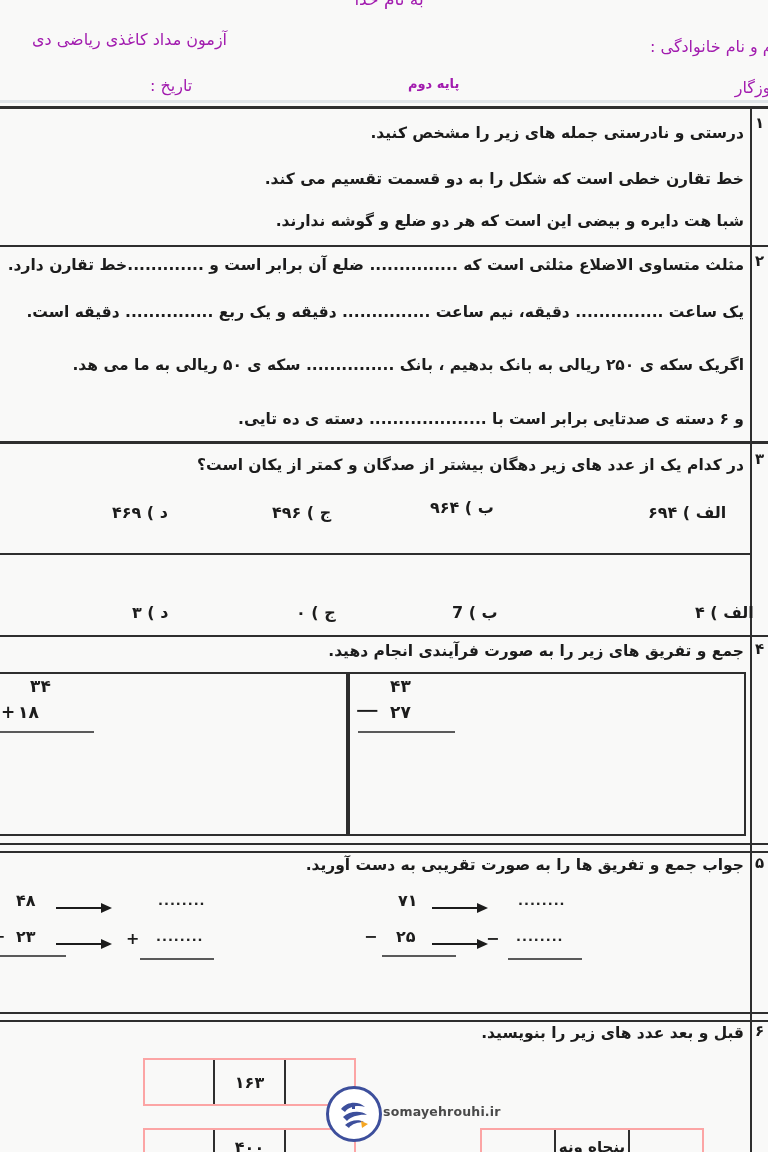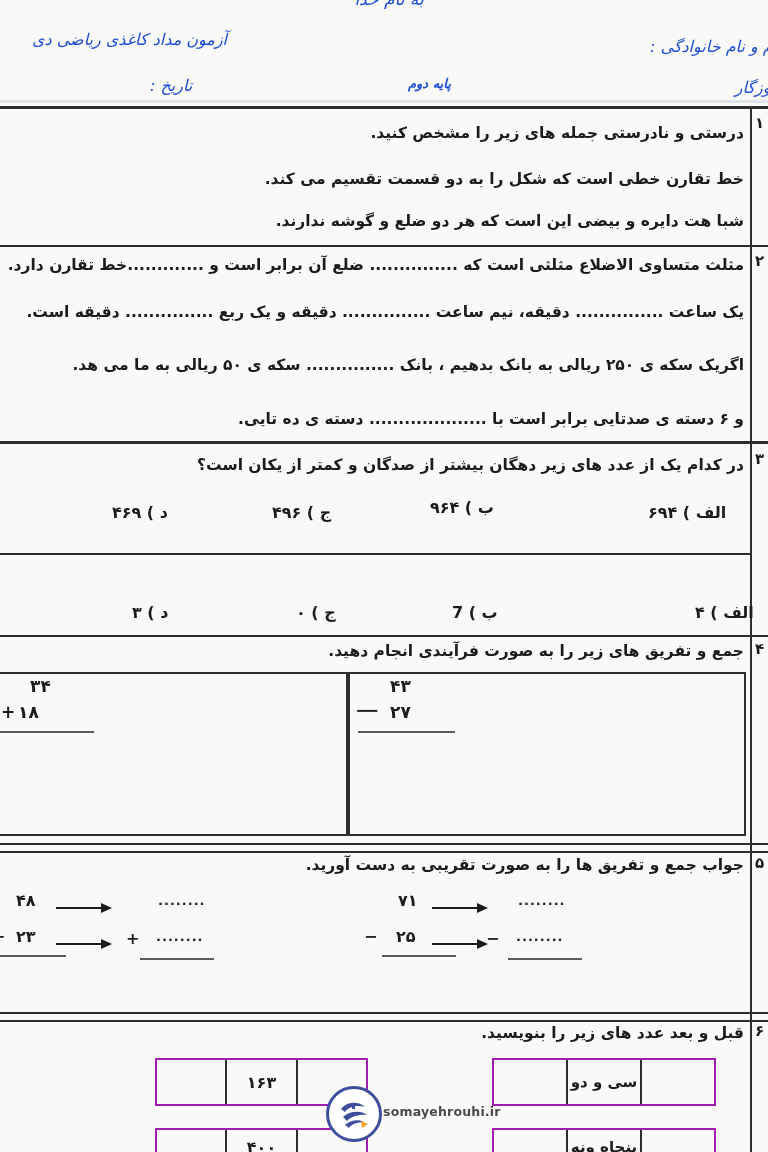--- a/index.html
+++ b/index.html
@@ -7,33 +7,33 @@
     position:relative;width:768px;height:1152px;overflow:hidden;
     background:#f9f9f8;color:#1c1c1c;
     font-family:"DejaVu Sans",sans-serif;
   }
   
   .hline{position:absolute;left:0;width:768px;background:#2e2e2e;}
   .vline{position:absolute;background:#2e2e2e;}
   .scanband{position:absolute;left:0;width:768px;height:3px;background:#dfe4e8;}
   .qtext{position:absolute;direction:rtl;text-align:right;font-weight:bold;
          font-size:15.5px;white-space:nowrap;letter-spacing:0;}
-  .hdr{position:absolute;direction:rtl;font-size:16px;font-weight:normal;white-space:nowrap;color:#1d4ed8;font-style:italic;}
+  .hdr{position:absolute;direction:rtl;font-size:16px;font-weight:normal;white-space:nowrap;color:#a21caf;}
   .qnum{position:absolute;left:752px;width:15px;text-align:center;
         font-weight:bold;font-size:15px;}
   .opt{position:absolute;direction:rtl;font-weight:bold;font-size:16px;white-space:nowrap;}
   
   .bignum{position:absolute;font-weight:bold;font-size:17px;letter-spacing:5px;white-space:nowrap;}
   .op{position:absolute;font-weight:bold;font-size:17px;}
   .wide-dash{display:inline-block;transform:scaleX(1.9);transform-origin:center;}
   .ansline{position:absolute;height:2px;background:#5a5a5a;}
   .dots{position:absolute;font-weight:bold;font-size:13px;letter-spacing:1px;color:#222;}
   .q4box{position:absolute;border:2px solid #2e2e2e;background:transparent;}
   
-  .q6box{position:absolute;border:2px solid #a21caf;display:flex;margin-left:12px;}
+  .q6box{position:absolute;border:2px solid #fca5a5;display:flex;}
   .q6cell{flex:1;display:flex;align-items:center;justify-content:center;
           font-weight:bold;font-size:16px;}
   .q6cell.mid{border-left:2px solid #2e2e2e;border-right:2px solid #2e2e2e;}
   .numcell{letter-spacing:4px;}
   .wordcell{letter-spacing:0;font-size:15px;direction:rtl;}
   
   .wm-circle{position:absolute;left:326px;top:1086px;width:50px;height:50px;
              border-radius:50%;border:3px solid #3d4f9c;background:#ffffff;
              display:flex;align-items:center;justify-content:center;}
   .wm-text{position:absolute;left:383px;top:1104px;font-size:12.5px;font-weight:bold;
@@ -159,25 +159,20 @@
   <div class="ansline" style="left:140px;top:958px;width:74px;height:1.6px;"></div>
 
   <div class="qtext" style="top:1024px;right:24px;">قبل و بعد عدد های زیر را بنویسید.</div>
 
   <div class="q6box" style="left:143px;top:1058px;width:209px;height:44px;">
     <div class="q6cell"></div>
     <div class="q6cell mid numcell">۱۶۳</div>
     <div class="q6cell"></div>
   </div>
 
-  <div class="q6box" style="left:480px;top:1058px;width:220px;height:44px;">
-    <div class="q6cell"></div>
-    <div class="q6cell mid wordcell">سی و دو</div>
-    <div class="q6cell"></div>
-  </div>
 
   <div class="q6box" style="left:143px;top:1128px;width:209px;height:44px;">
     <div class="q6cell"></div>
     <div class="q6cell mid numcell" style="align-items:flex-start;padding-top:8px;">۴۰۰</div>
     <div class="q6cell"></div>
   </div>
 
   <div class="q6box" style="left:480px;top:1128px;width:220px;height:44px;">
     <div class="q6cell"></div>
     <div class="q6cell mid wordcell" style="align-items:flex-start;padding-top:8px;">پنجاه ونه</div>

